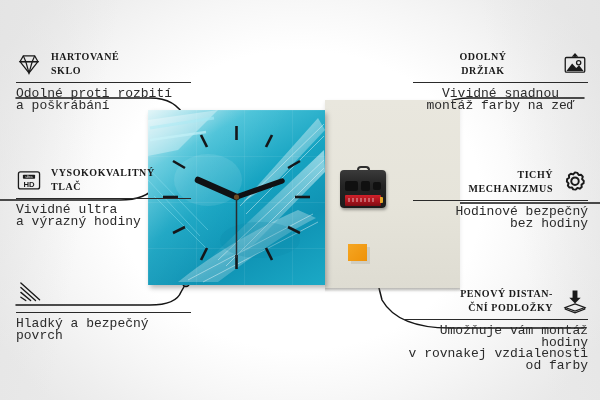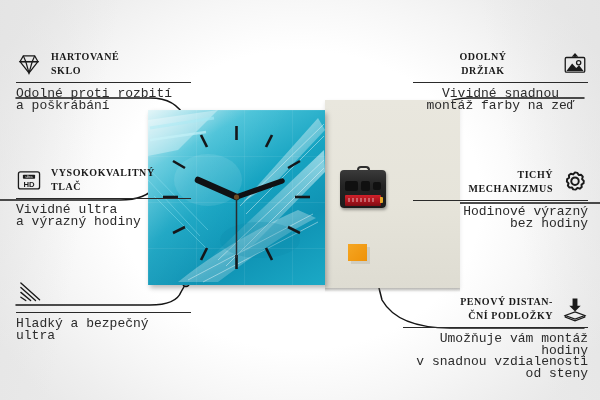--- a/index.html
+++ b/index.html
@@ -57,21 +57,21 @@
   }
   .icon { width:26px; height:26px; flex:0 0 26px; display:block; }
   .icon svg { width:100%; height:100%; display:block; }
 
   
   #feat-glass   { top:50px; }
   #feat-print   { top:166px; }
   #feat-edges   { top:281px; }
   #feat-holder  { top:50px;text-align:center; }
   #feat-mech    { top:160px;margin-top:8px; }
-  #feat-foam    { top:295px; width:185px; }
+  #feat-foam    { top:287px; width:185px; }
 
   
   #photo {
     position:absolute; left:135px; top:96px; width:330px; height:196px;
   }
   
   #wall {
     position:absolute; left:190px; top:4px; width:135px; height:188px;
     background:linear-gradient(180deg,#e9e7de 0%, #e6e4da 55%, #dedcd2 100%);
     box-shadow:0 2px 4px rgba(0,0,0,.10);
@@ -310,21 +310,21 @@
         <svg viewBox="0 0 32 32" stroke="#1a1a1a" stroke-width="1.7" fill="none" stroke-linecap="round">
           <path d="M6 8 L24 24"></path>
             <path d="M6 14 L18 24"></path>
             <path d="M6 20 L12 24"></path>
             <path d="M6 2.5 L29 23"></path>
         </svg>
       </span>
     </div>
     <div class="feat-rule"></div>
     <div class="feat-desc">
-      <span>Hladký a bezpečný ultra</span>
+      <span>Hladký a bezpečný povrch</span>
     </div>
   </div>
 
   <div class="feat right" id="feat-holder">
     <div class="feat-head">
       <span class="icon">
         <svg viewBox="0 0 32 32" fill="none" stroke="#1a1a1a" stroke-width="1.6">
           <path d="M16 2.5 L20 7 L12 7 Z" fill="#1a1a1a" stroke="none"></path>
           <path d="M16 4 L16 8"></path>
           <rect x="4" y="8" width="24" height="18" rx="1.5"></rect>
@@ -355,21 +355,21 @@
           <circle cx="16" cy="15" r="4.6"></circle>
         </svg>
       </span>
       <span class="feat-title">
         <span>TICHÝ</span><br>
         <span>MECHANIZMUS</span>
       </span>
     </div>
     <div class="feat-rule"></div>
     <div class="feat-desc">
-      <span>Hodinové výrazný</span><br>
+      <span>Hodinové bezpečný</span><br>
       <span>bez hodiny</span>
     </div>
   </div>
 
   <div class="feat right" id="feat-foam">
     <div class="feat-head">
       <span class="icon">
         <svg viewBox="0 0 32 32" fill="none" stroke="#1a1a1a" stroke-width="1.5">
           <path d="M13 3 L19 3 L19 12 L23 12 L16 19 L9 12 L13 12 Z" fill="#1a1a1a" stroke="none"></path>
           <path d="M16 19.5 L28 24 L16 28.5 L4 24 Z"></path>
@@ -377,17 +377,17 @@
         </svg>
       </span>
       <span class="feat-title">
         <span>PENOVÝ DISTAN-</span><br>
         <span>ČNÍ PODLOŽKY</span>
       </span>
     </div>
     <div class="feat-rule"></div>
     <div class="feat-desc">
       <span>Umožňuje vám montáž hodiny</span><br>
-      <span>v snadnou vzdialenosti od steny</span>
+      <span>v rovnakej vzdialenosti od farby</span>
     </div>
   </div>
 
 </div>
 
 </body></html>

